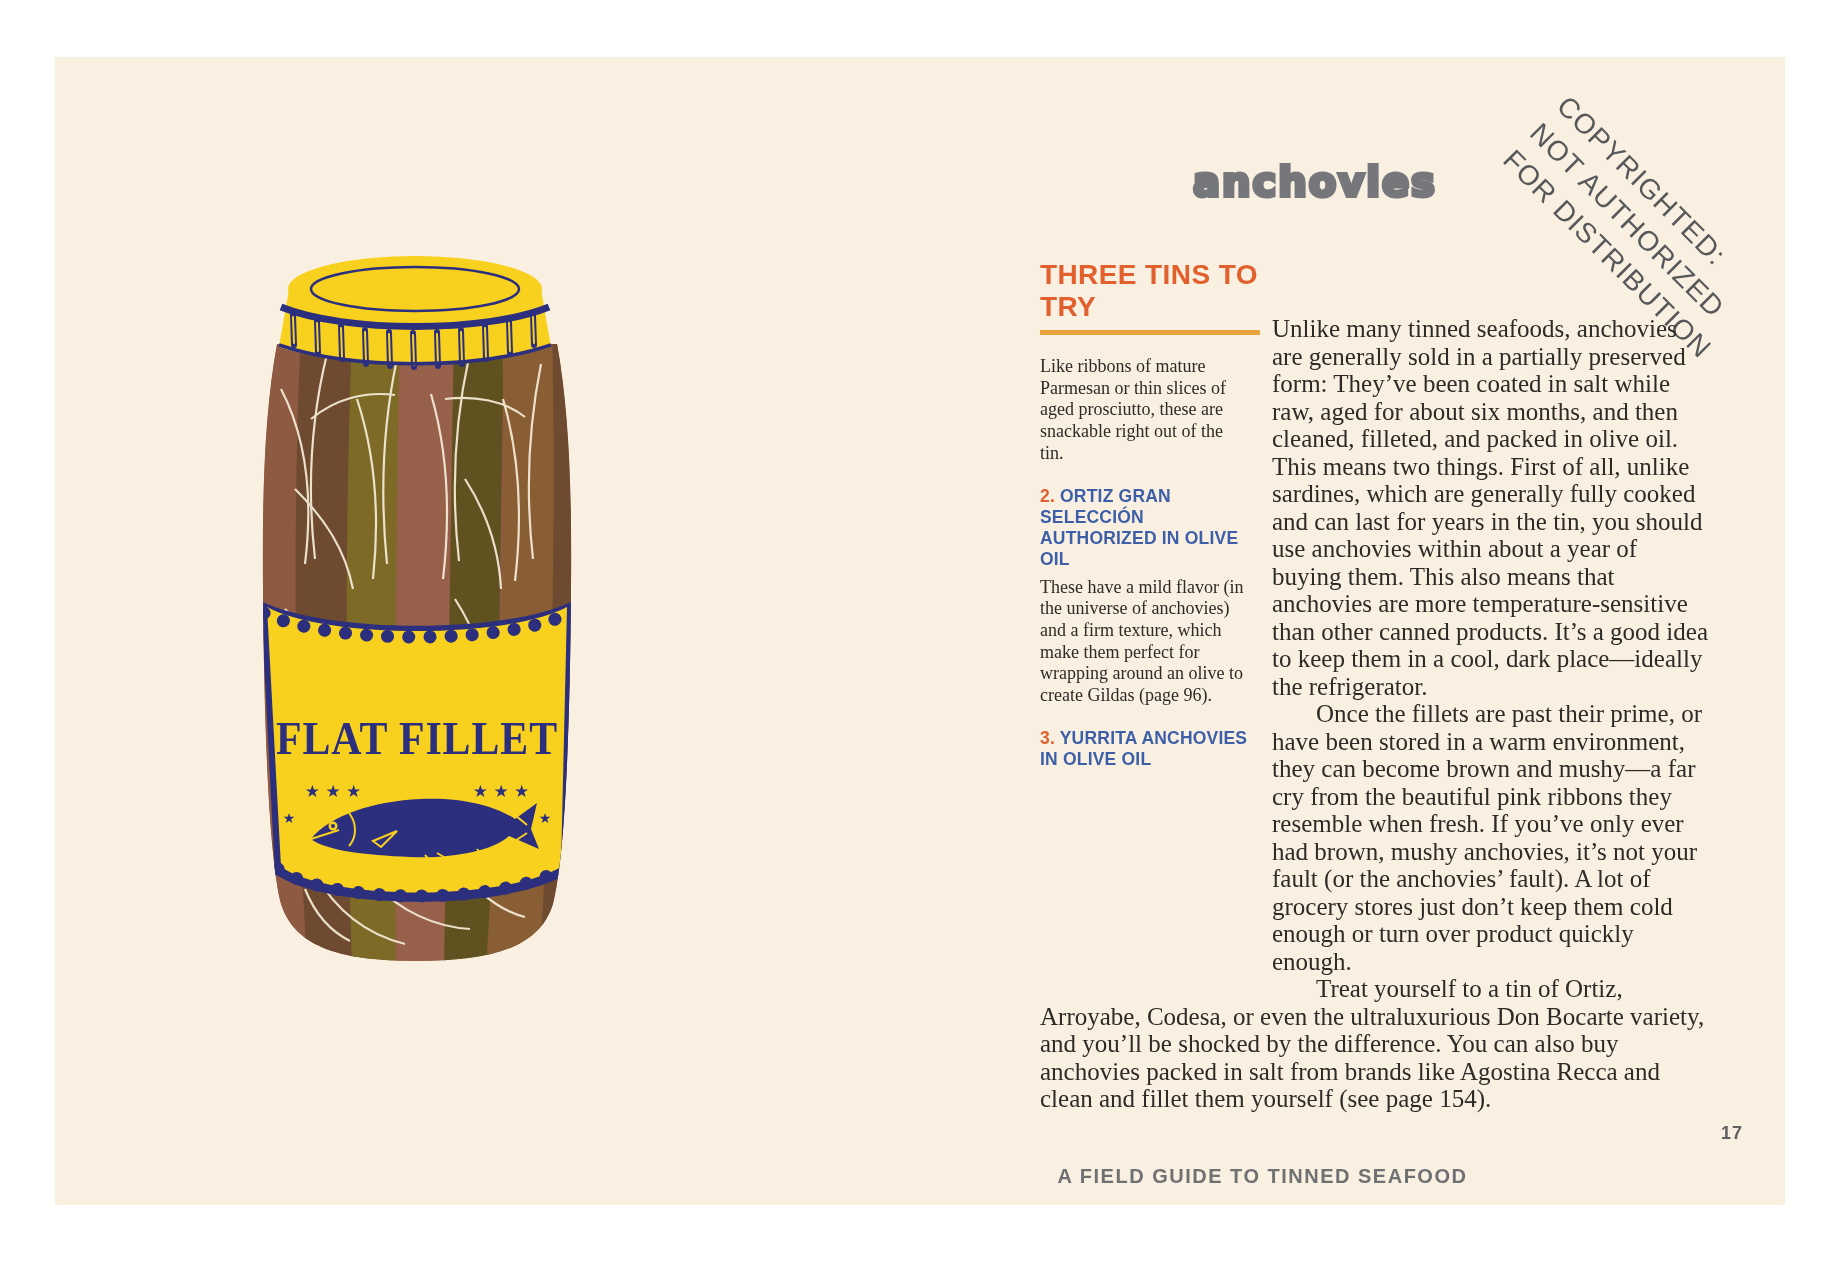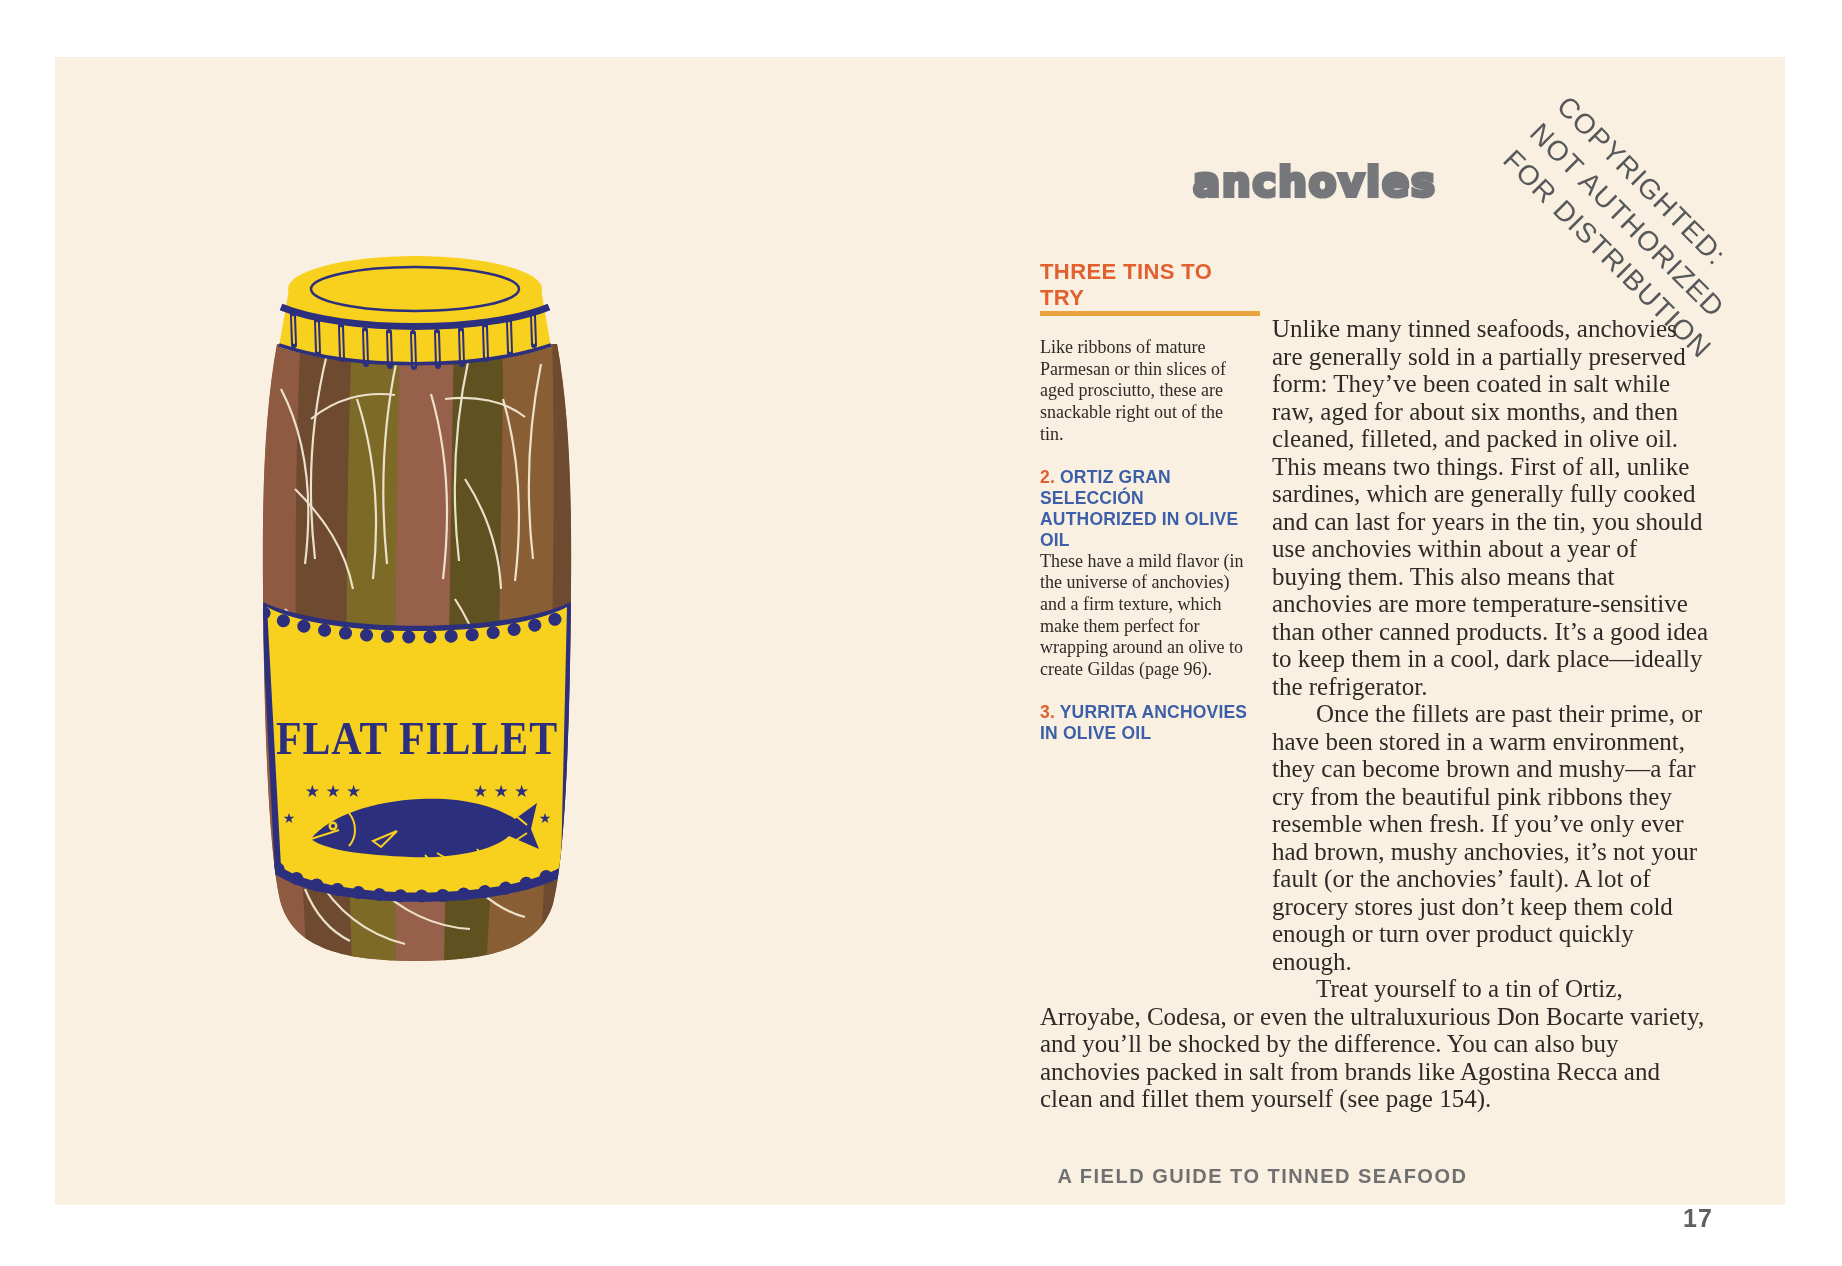--- a/index.html
+++ b/index.html
@@ -31,52 +31,53 @@
 
   
   .content {
     position:absolute; left:985px; top:202px; width:672px;
   }
   .sidebar {
     float:left; width:232px; min-height:741px; padding-right:12px;
   }
   .sidebar-heading {
     display:inline-block;
-    font-size:22px; font-weight:bold; letter-spacing:.4px;
+    font-size:28px; font-weight:bold; letter-spacing:.4px;
     color:#e2602e;
-    border-bottom:5px solid #eaa33c; 
+    border-bottom:5px solid #eaa33c; padding-bottom:7px;
   }
   .sb-entry { margin-top:21px; width:208px; }
   .sb-entry-title {
     font-size:17.5px; font-weight:bold; line-height:21px; letter-spacing:.2px;
     color:#3c5fa8;
   }
   .sb-num { color:#e2602e; }
   .sb-entry-body {
+    margin-top:7px;
     font-family:"Liberation Serif", serif;
     font-size:18px; line-height:21.7px; color:#2e2a26;
   }
   .article p {
     font-family:"Liberation Serif", serif;
     font-size:25px; line-height:27.5px; color:#2e2a26;
   }
   .article p.first { margin-top:56px; }
   .article p.indent { text-indent:44px; }
 
   
   .footer-title {
     position:absolute; left:985px; top:1108px; width:445px;
     text-align:center;
     font-size:20px; font-weight:bold; letter-spacing:1.5px;
     color:#6e7072;
   }
   .footer-page-number {
-    position:absolute; left:1628px; top:1147px; width:60px;
-    text-align:left;
-    font-size:25px; font-weight:bold; letter-spacing:1px;
+    position:absolute; left:1628px; top:1066px; width:60px;
+    text-align:right;
+    font-size:18px; font-weight:bold; letter-spacing:1px;
     color:#5f6062;
   }
 
   
   .jar-wrap { position:absolute; left:160px; top:192px; width:360px; height:722px; }
 </style>
 </head>
 <body>
 
 <div class="stage">

